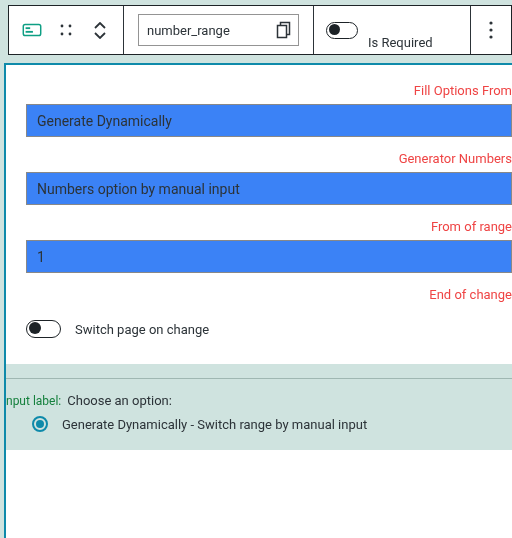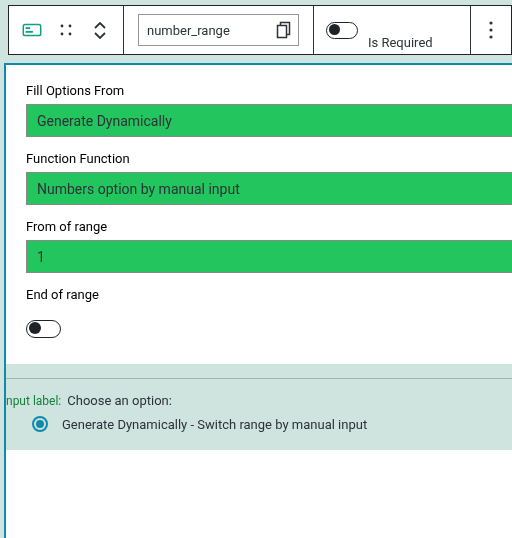--- a/index.html
+++ b/index.html
@@ -9,20 +9,21 @@
     color: #2c3338;
     background: #f0f0f0;
     width: 512px;
     height: 538px;
     overflow: hidden;
   }
   .outer {
     background: #cfe3df;
     padding: 5px 0 4px 0;
     height: 100%;
+    text-align: right;
   }
   
   .toolbar {
     display: flex;
     align-items: center;
     background: #fff;
     border: 1.5px solid #1d2327;
     margin: 0 0 8px 8px;
     height: 50px;
   }
@@ -89,30 +90,30 @@
     border: 2px solid #0e8aaa;
     border-right: none;
     margin-left: 4px;
     padding: 18px 0 12px 20px;
     height: 480px;
   }
   .form-group { margin-bottom: 14px; }
   .form-group label {
     display: block;
     font-size: 13px;
-    color: #000000;
+    color: #ef4444;
     margin-bottom: 6px;
   }
   .form-group .control {
     border: 1px solid #888;
     padding: 6px 10px;
     font-size: 14px;
     width: 100%;
     height: 33px;
-    background: #22c55e;
+    background: #3b82f6;
     display:flex;
     align-items:center;
   }
   .switch-row {
     display: flex;
     align-items: center;
     gap: 14px;
     margin-top: 18px;
     margin-bottom: 26px;
   }
@@ -222,42 +223,43 @@
   <div class="panel">
 
     <div class="form-group">
       <label>Fill Options From</label>
       <div class="control">
           <span>Generate Dynamically</span>
         </div>
     </div>
 
     <div class="form-group">
-      <label>Function Function</label>
+      <label>Generator Numbers</label>
       <div class="control">
           <span>Numbers option by manual input</span>
         </div>
     </div>
 
     <div class="form-group">
       <label>From of range</label>
       <div class="control">
           <span>1</span>
         </div>
     </div>
 
     <div class="form-group">
-      <label>End of range</label>
+      <label>End of change</label>
     </div>
 
 
     <div class="switch-row">
       <div class="toggle2">
           <div class="knob"></div>
         </div>
+      <span>Switch page on change</span>
     </div>
 
     <div class="footer">
       <div class="hr"></div>
       <div class="footer-row">
         <span class="muted">nput label:</span>
         <span>Choose an option:</span>
       </div>
       <div class="footer-row opt-row">
         <span class="radio">

